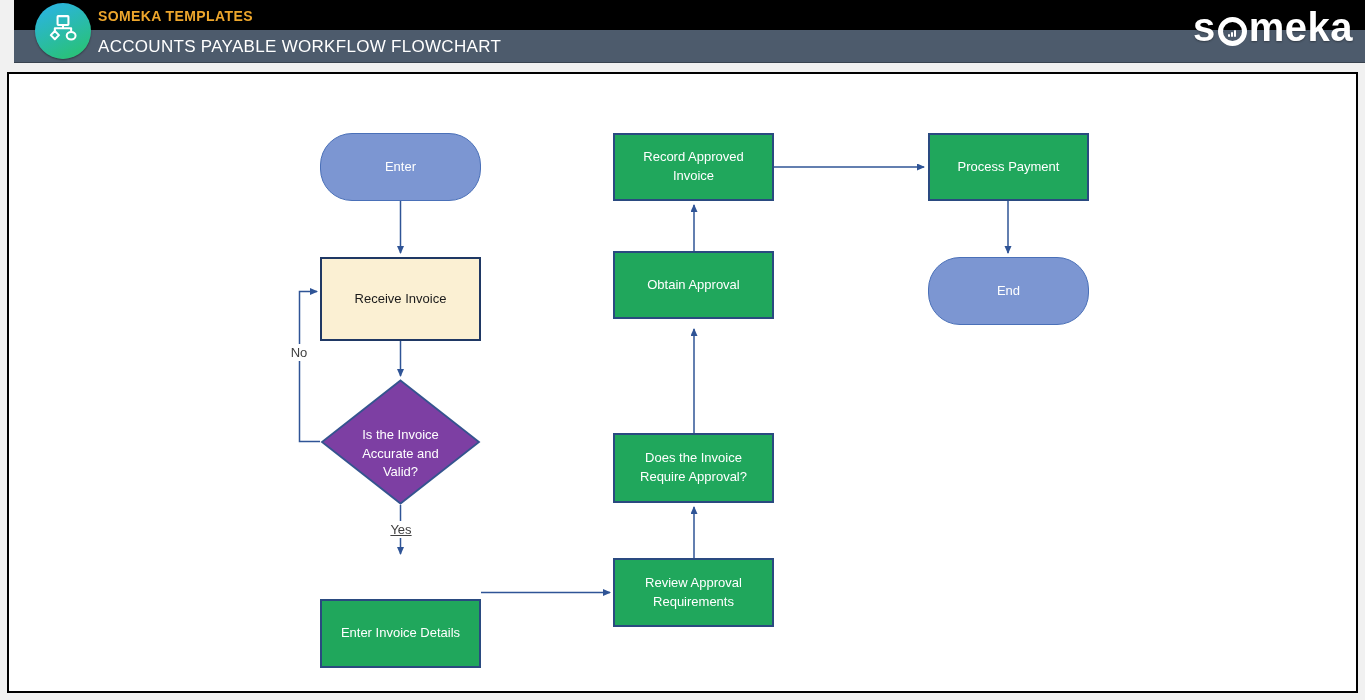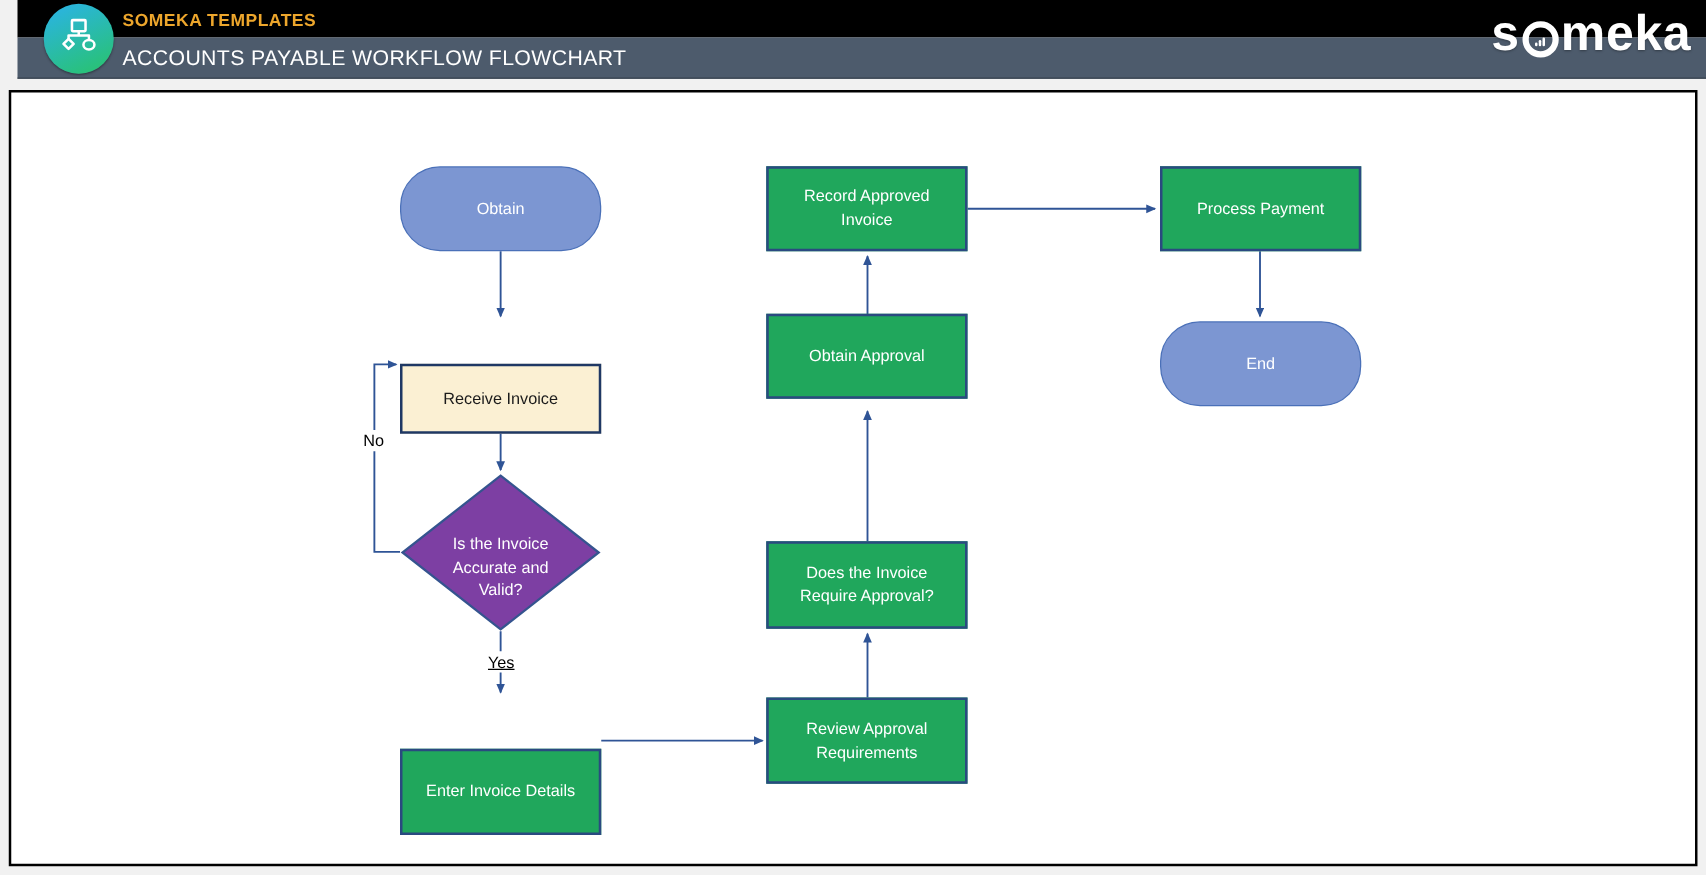--- a/index.html
+++ b/index.html
@@ -68,21 +68,21 @@
   .node.process {
     background:#20a75c; border:2px solid #2a4a80; color:#ffffff; padding:0 14px;
   }
   .node.decision { background:transparent; border:none; }
   .node.decision svg { position:absolute; inset:0; }
   .node.decision .label {
     position:relative; width:78px; color:#ffffff; font-size:13px; line-height:1.42;margin-top:24px;
   }
 
   .edge-label {
-    position:absolute; background:#ffffff; color:#000000;
+    position:absolute; background:#ffffff; color:#404040;
     font-size:13px; text-align:center; padding:1px 0; z-index:3;
   }
   .lbl-no  { left:284px; top:344px; width:30px; }
   .lbl-yes { left:385px; top:521px; width:32px;text-decoration:underline; }
 </style>
 </head>
 <body>
 
 <div class="header">
   <div class="header-top"></div>
@@ -134,24 +134,24 @@
       <path d="M694 257 L694 205" marker-end="url(#ah)"></path>
       <path d="M774 167 L924 167" marker-end="url(#ah)"></path>
       <path d="M1008 201 L1008 253" marker-end="url(#ah)"></path>
     </g>
   </svg>
 
   <div class="edge-label lbl-no">No</div>
   <div class="edge-label lbl-yes">Yes</div>
 
   <div class="node terminator" style="left:320px; top:133px; width:161px; height:68px;">
-    <span>Obtain</span>
+    <span>Enter</span>
   </div>
 
-  <div class="node input" style="left:320px; top:257px; width:161px; height:56px;margin-top:34px;">
+  <div class="node input" style="left:320px; top:257px; width:161px; height:84px;">
     <span>Receive Invoice</span>
   </div>
 
   <div class="node decision" style="left:320px; top:379px; width:161px; height:126px;">
     <svg viewBox="0 0 161 126" width="161" height="126">
       <polygon points="80.5,1.5 159,63 80.5,124.5 2,63" fill="#7d3fa3" stroke="#35548f" stroke-width="1.8"></polygon>
     </svg>
     <span class="label">Is the Invoice Accurate and Valid?</span>
   </div>
 

